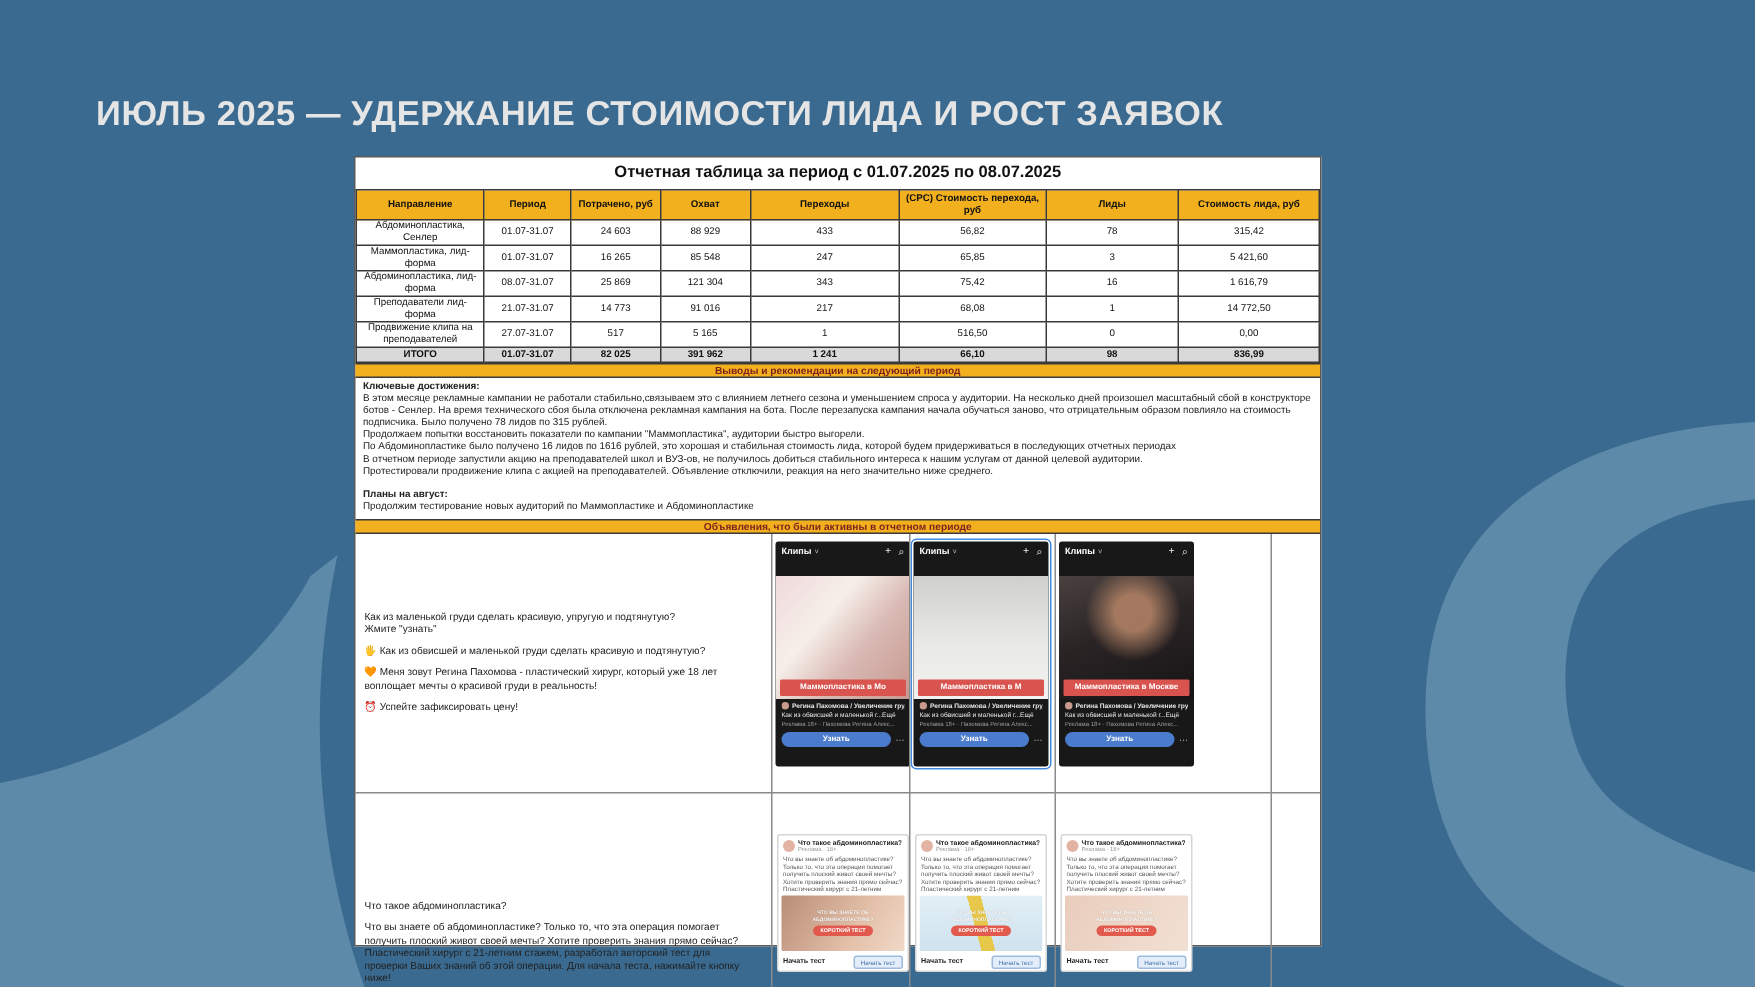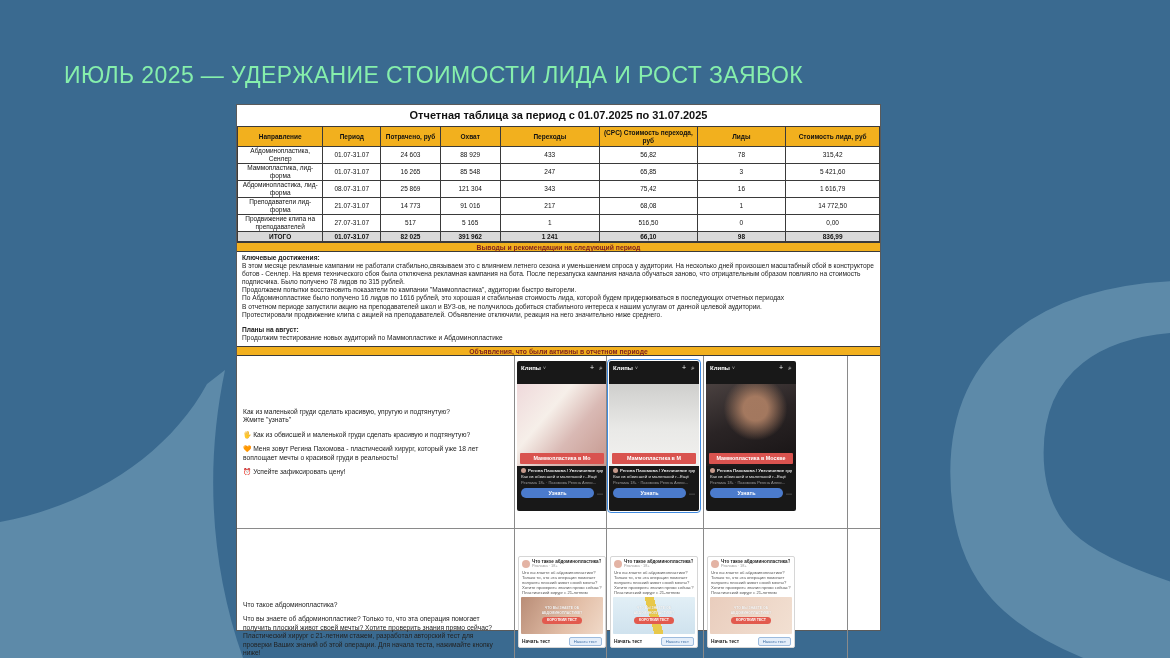--- a/index.html
+++ b/index.html
@@ -3,22 +3,22 @@
 <meta charset="utf-8">
 <style>
   * { margin:0; padding:0; box-sizing:border-box; }
   html,body { width:1170px; height:658px; }
   body { font-family:"Liberation Sans", sans-serif; overflow:hidden; }
 
   .slide { position:relative; width:1170px; height:658px; background:#3A6A90; overflow:hidden; }
 
   .watermark { position:absolute; inset:0; pointer-events:none; }
 
-  .slide-title { position:absolute; left:64px; top:62px; color:#86efac; font-size:23px;
-    font-weight:normal; letter-spacing:0.4px; white-space:nowrap; }
+  .slide-title { position:absolute; left:64px; top:62px; color:#e5e5e5; font-size:23px;
+    font-weight:bold; letter-spacing:0.4px; white-space:nowrap; }
 
   .panel { position:absolute; left:236px; top:104px; width:645px; height:527px;
     background:#ffffff; border:1px solid #5a5a5a; font-family:"Liberation Sans", sans-serif; }
 
   .tbl-title { height:21px; line-height:21px; text-align:center; font-size:11px; font-weight:bold; color:#111; }
 
   table.report { width:100%; border-collapse:collapse; table-layout:fixed; }
   table.report th, table.report td { border:1px solid #3a3a3a; font-size:6.5px; line-height:8px;
     text-align:center; vertical-align:middle; padding:0 2px; color:#111; }
   table.report th { background:#F2B01E; font-weight:bold; height:20px; }
@@ -107,21 +107,21 @@
 
   <svg class="watermark" viewBox="0 0 1170 658" width="1170" height="658">
     <path d="M225,370 C205,465 210,565 243,658 L0,658 L0,522 C95,504 170,452 207,384 Z" fill="#5D8AA9"></path>
     <text x="868" y="1008" font-size="980" font-family="DejaVu Serif, serif" fill="#5D8AA9">S</text>
   </svg>
 
   <div class="slide-title">ИЮЛЬ 2025 — УДЕРЖАНИЕ СТОИМОСТИ ЛИДА И РОСТ ЗАЯВОК</div>
 
   <div class="panel">
 
-    <div class="tbl-title">Отчетная таблица за период с 01.07.2025 по 31.07.2025</div>
+    <div class="tbl-title">Отчетная таблица за период с 01.07.2025 по 08.07.2025</div>
 
     <table class="report">
       <colgroup>
           <col class="c0">
           <col class="c1">
           <col class="c2">
           <col class="c3">
           <col class="c4">
           <col class="c5">
           <col class="c6">

